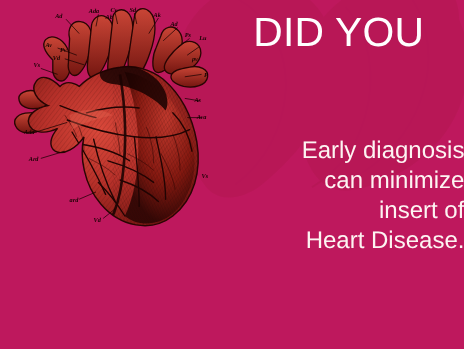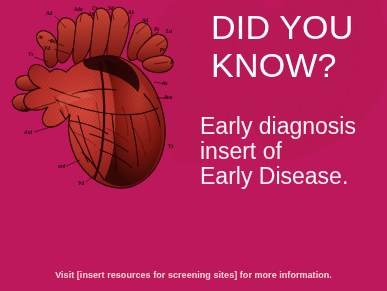--- a/index.html
+++ b/index.html
@@ -52,24 +52,24 @@
   }
   #headline .hl-line { display: block; }
 
   
   #bodycopy {
     position: absolute;
     left: 200px;
     top: 114px;
     width: 187px;
     color: #FDF4F2;
-    font-size: 23px;
+    font-size: 20px;
     line-height: 25px;
     font-weight: 400;
-    text-align: left;
+    text-align: right;
   }
   #bodycopy .body-line { display: block; white-space: nowrap; }
 
   
   #footer {
     position: absolute;
     left: 0;
     top: 269px;
     width: 387px;
     text-align: center;
@@ -256,24 +256,23 @@
         <text x="16" y="132">Ard</text>
         <text x="50" y="166">ard</text>
         <text x="70" y="183">Vd</text>
         <text x="160" y="146">Vs</text>
       </g>
     </svg>
   </div>
 
   <div id="headline">
     <span class="hl-line">DID YOU</span>
-    <span class="hl-line">KNOW?</span>
   </div>
 
   <div id="bodycopy">
     <span class="body-line">Early diagnosis</span>
+    <span class="body-line">can minimize</span>
     <span class="body-line">insert of</span>
-    <span class="body-line">Early Disease.</span>
-  </div>
-
-  <div id="footer">Visit [insert resources for screening sites] for more information.</div>
+    <span class="body-line">Heart Disease.</span>
+  </div>
+
 
 </div>
 
 </body></html>

